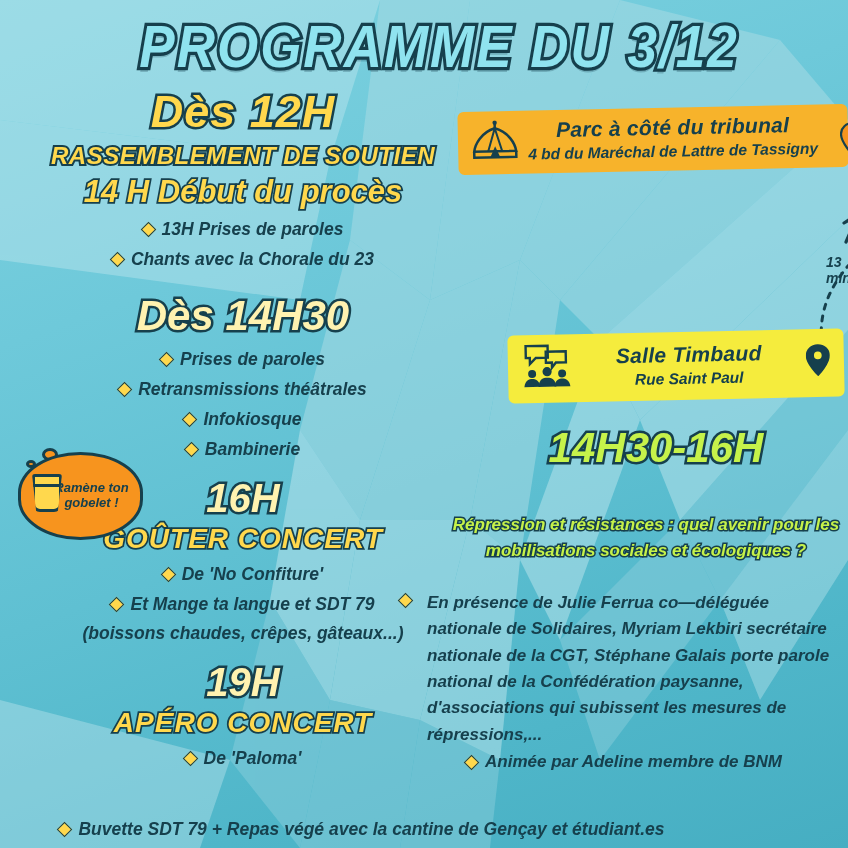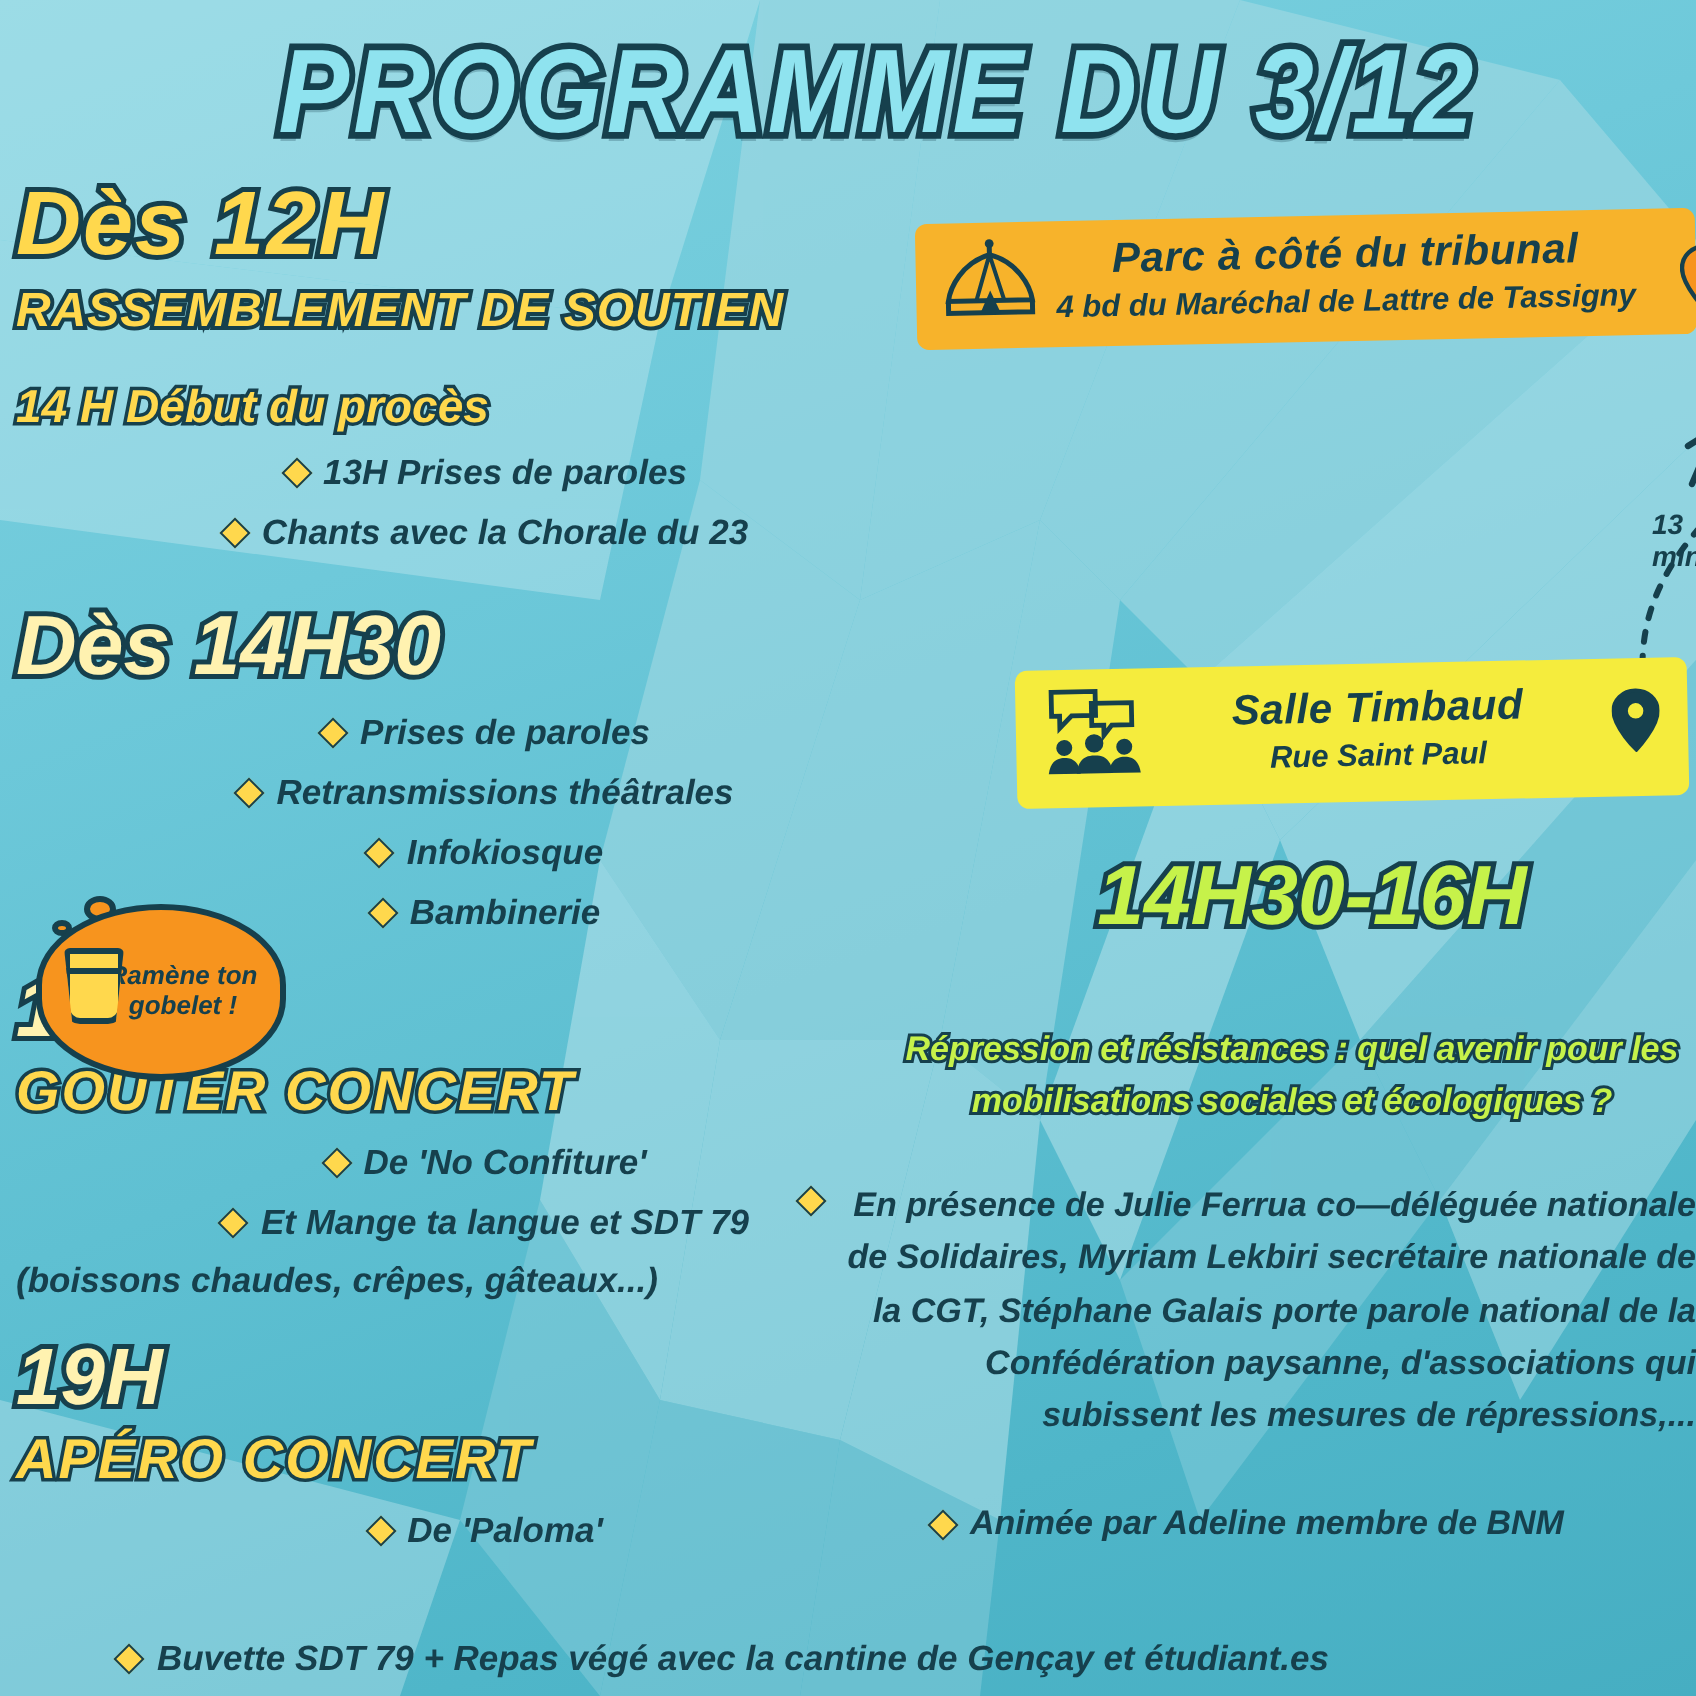--- a/index.html
+++ b/index.html
@@ -33,38 +33,39 @@
     paint-order: stroke fill;
     letter-spacing: 2px;
     text-shadow: 0 4px 0 rgba(20,60,75,.25);
     transform: scaleY(1.12);
   }
 
   
   .left-col {
     position: absolute;
     top: 86px; left: 8px; width: 470px;
+    text-align: center;
     color: #16404d;
   }
   .l-des12 {
     font-size: 45px; font-weight: bold; font-style: italic;
     color: #ffd84d;
     -webkit-text-stroke: 5px #16404d; paint-order: stroke fill;
     letter-spacing: 1px;
   }
   .l-rassemblement {
     margin-top: 4px;
     font-size: 24px; font-weight: bold; font-style: italic;
     color: #ffd84d;
     -webkit-text-stroke: 4px #16404d; paint-order: stroke fill;
     letter-spacing: .5px;
   }
   .l-proces {
-    margin-top: 20px;
-    font-size: 23px; font-weight: bold; font-style: italic;
+    margin-top: 4px;
+    font-size: 31px; font-weight: bold; font-style: italic;
     color: #ffd84d;
     -webkit-text-stroke: 3.5px #16404d; paint-order: stroke fill;
   }
   .bullet-line {
     display: flex; align-items: center; justify-content: center;
     gap: 8px;
     margin-top: 9px;
     font-size: 17.5px;
     font-weight: bold;
     font-style: italic;
@@ -196,21 +197,21 @@
     -webkit-text-stroke: 3px #16404d; paint-order: stroke fill;
     line-height: 1.55;
   }
   .r-presence {
     position: absolute; top: 590px; left: 400px; width: 448px;
     font-size: 17px; font-weight: bold; font-style: italic;
     color: #16404d;
     line-height: 1.55;
     text-align: center;
   }
-  .r-presence .para { display: flex; gap: 0; align-items: flex-start; text-align: right;}
+  .r-presence .para { display: flex; gap: 16px; align-items: flex-start; text-align: left;}
   .r-presence .para span.txt { flex: 1; }
   .r-anim {
     position: absolute; top: 752px; left: 400px; width: 448px;
     display: flex; gap: 8px; align-items: center; justify-content: center;
     font-size: 17px; font-weight: bold; font-style: italic; color: #16404d;
   }
 
   .footer {
     position: absolute; left: 0; bottom: 8px; width: 724px;
     display: flex; gap: 8px; align-items: center; justify-content: center;

